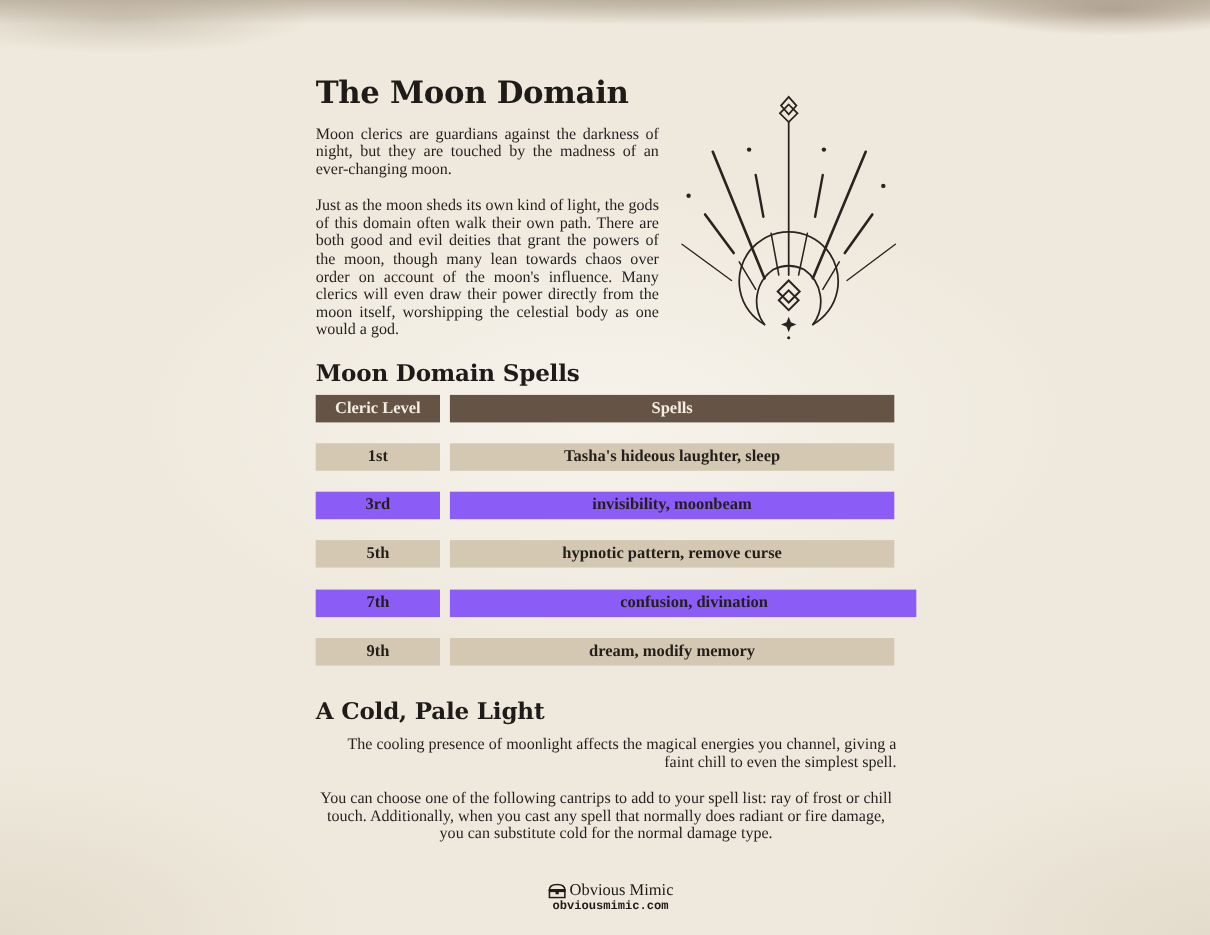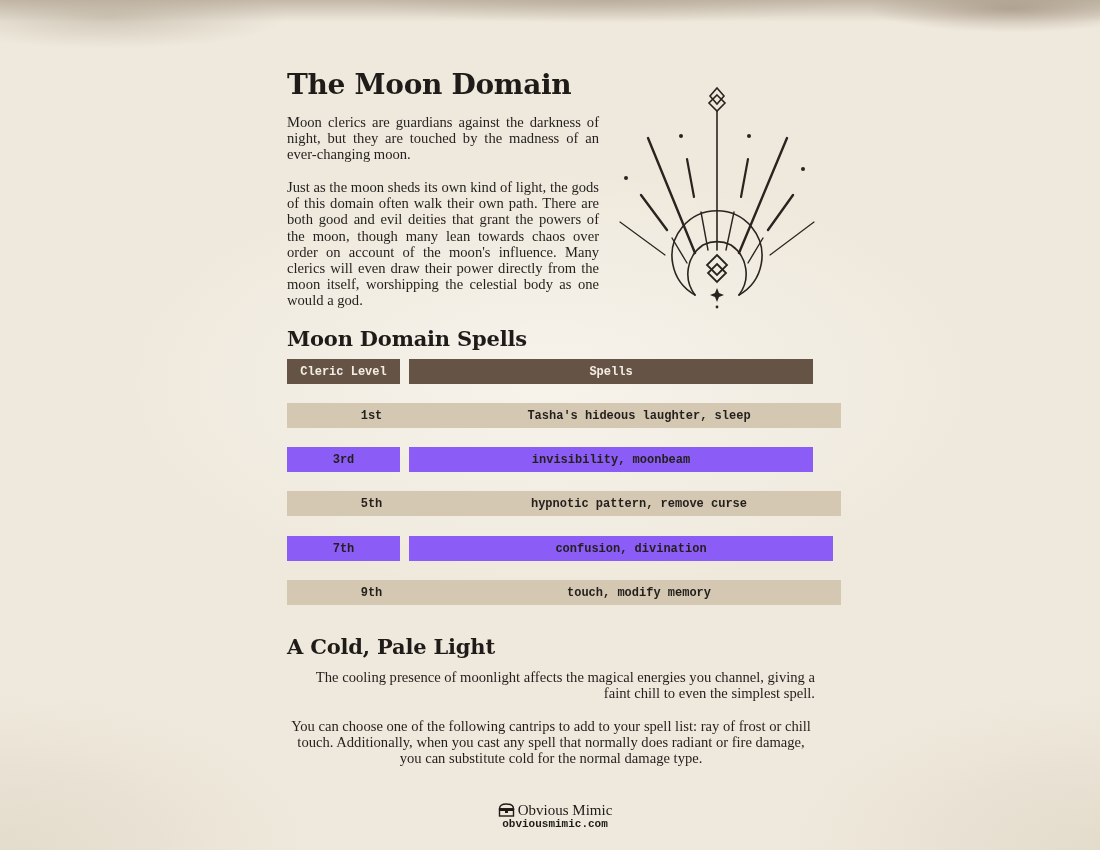--- a/index.html
+++ b/index.html
@@ -35,27 +35,27 @@
   h2 {
     position: absolute; margin: 0; left: 287px;
     font-family: "DejaVu Serif", serif; font-weight: bold; font-size: 21px;
     color: #1e1b18; letter-spacing: -0.2px;
   }
   .h-spells { top: 326px; }
   .h-cold { top: 634px; }
   .emblem { position: absolute; left: 615px; top: 85px; width: 205px; height: 225px; }
   .tcell {
     position: absolute; display: flex; align-items: center; justify-content: center;
-    font-family: Liberation Mono, monospace; font-weight: bold; font-size: 12px;
+    font-family: Liberation Serif, serif; font-weight: bold; font-size: 15px;
     color: #231f1b; height: 25px;
   }
   .c1 { left: 287px; width: 113px; }
   .c2 { left: 409px; width: 404px; }
   .hdr { background: #655445; color: #f3ede3; }
-  .light { background: #d5c8b3; padding-left: 28px; }
+  .light { background: #d5c8b3; }
   .dark { background: #8b5cf6; }
   .p3 { left: 287px; top: 669px; width: 528px; text-align: right; }
   .p4 { left: 287px; top: 718px; width: 528px; text-align: center; }
   .footer {
     position: absolute; left: 490px; top: 802px; width: 130px; text-align: center;
   }
   .brand {
     display: flex; align-items: center; justify-content: center; gap: 3px;
     font-family: "Liberation Serif", serif; font-size: 15px; font-weight: normal; color: #1e1b18;
     line-height: 16px;
@@ -122,21 +122,21 @@
   <div class="tcell c1 dark" style="top:447px;">3rd</div>
   <div class="tcell c2 dark" style="top:447px;">invisibility, moonbeam</div>
 
   <div class="tcell c1 light" style="top:491px;">5th</div>
   <div class="tcell c2 light" style="top:491px;">hypnotic pattern, remove curse</div>
 
   <div class="tcell c1 dark" style="top:536px;">7th</div>
   <div class="tcell c2 dark" style="top:536px;padding-left:20px;">confusion, divination</div>
 
   <div class="tcell c1 light" style="top:580px;">9th</div>
-  <div class="tcell c2 light" style="top:580px;">touch, modify memory</div>
+  <div class="tcell c2 light" style="top:580px;">dream, modify memory</div>
 </div>
 
 <h2 class="h-cold">A Cold, Pale Light</h2>
 <p class="para p3">The cooling presence of moonlight affects the magical energies you channel, giving a faint chill to even the simplest spell.</p>
 <p class="para p4">You can choose one of the following cantrips to add to your spell list: ray of frost or chill touch. Additionally, when you cast any spell that normally does radiant or fire damage, you can substitute cold for the normal damage type.</p>
 
 <div class="footer">
   <div class="brand">
     <svg width="17" height="14" viewBox="0 0 17 14">
       <path d="M1.5 6 Q1.5 1 8.5 1 Q15.5 1 15.5 6 Z" fill="none" stroke="#1e1b18" stroke-width="1.4"></path>

